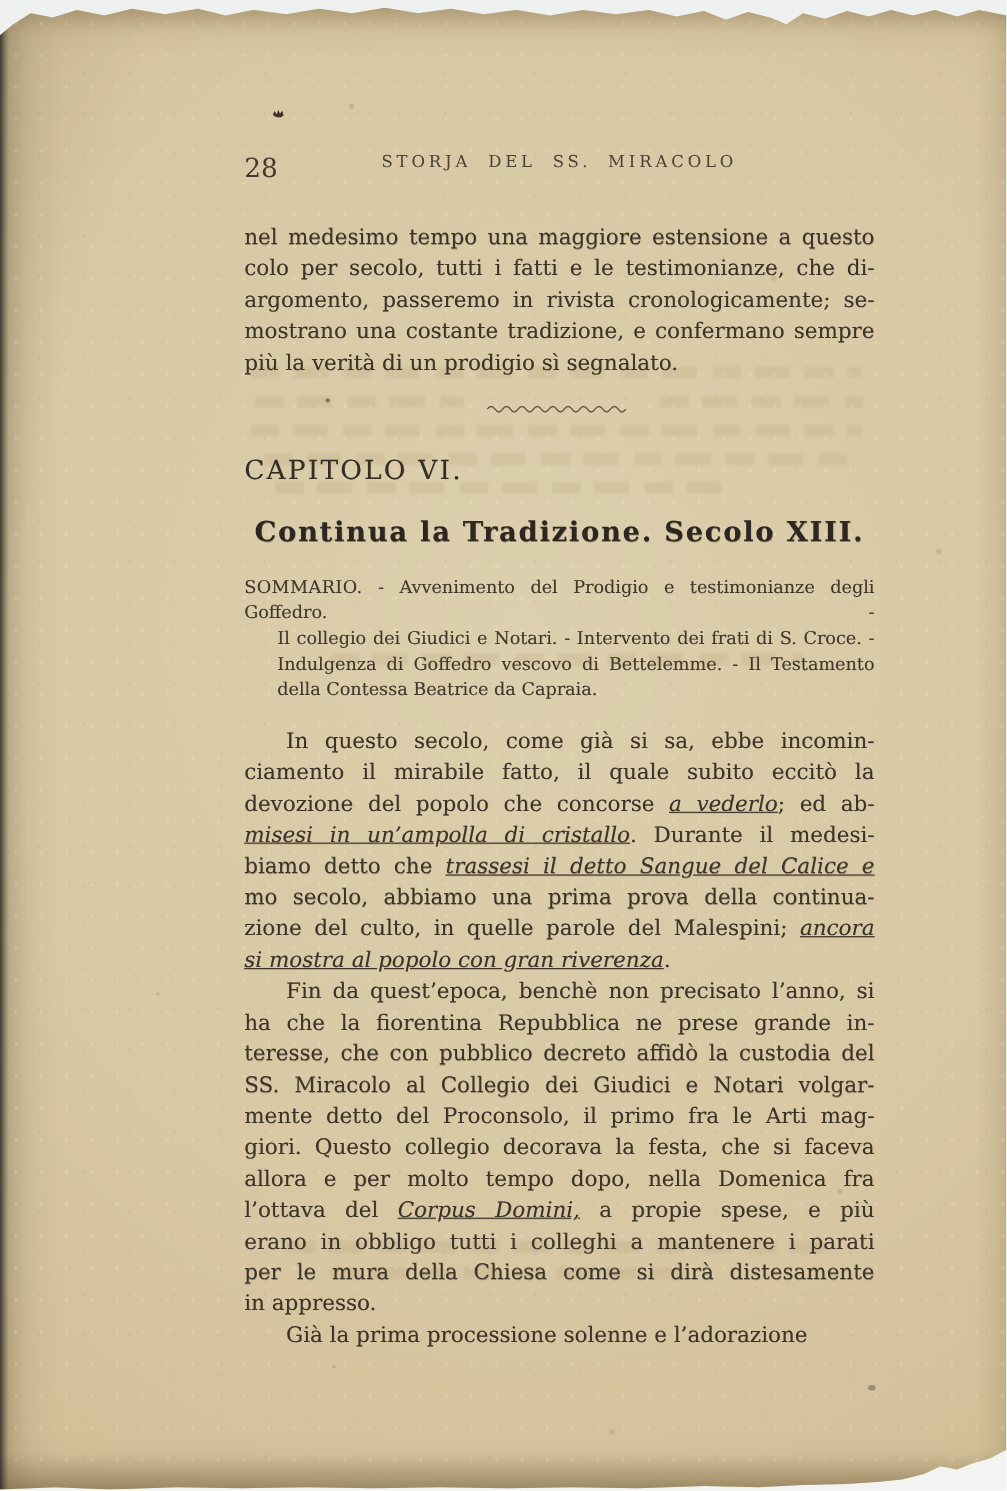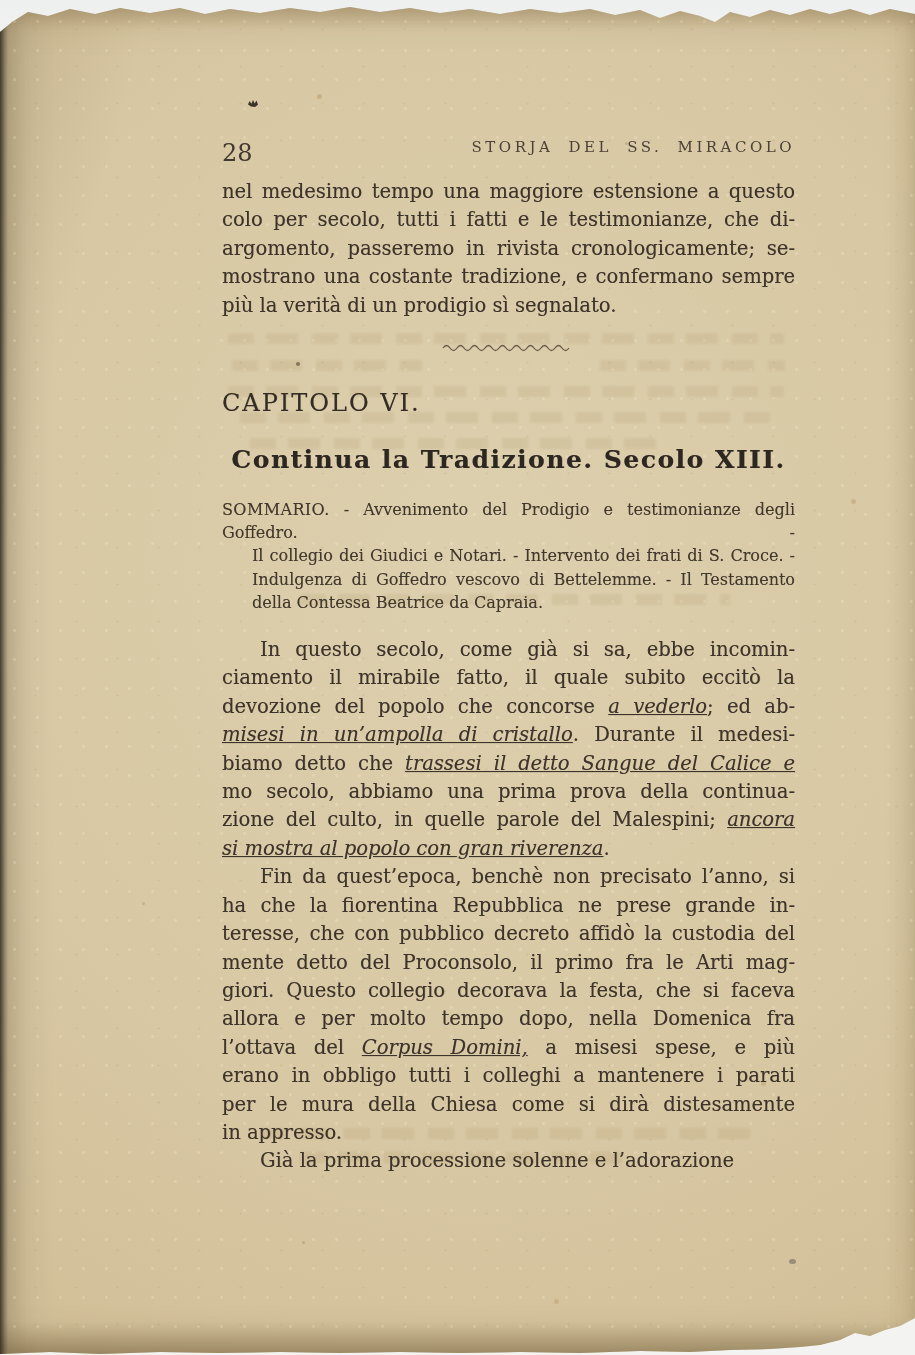--- a/index.html
+++ b/index.html
@@ -40,23 +40,23 @@
     position:absolute;left:0;right:0;top:0;height:30px;
     background:linear-gradient(180deg,rgba(120,95,55,.28),rgba(120,95,55,0));
   }
   .bottom-shade{
     position:absolute;left:0;right:0;bottom:0;height:34px;
     background:linear-gradient(0deg,rgba(105,85,50,.30),rgba(105,85,50,0));
   }
   .content{position:absolute;left:222px;top:138px;width:573px;color:#3c332a;}
   .pageheader{position:relative;height:24px;}
   .pagenum{position:absolute;left:0;top:1px;font-size:24px;color:#423930;}
-  .running{display:block;text-align:right;font-size:15px;letter-spacing:3.5px;word-spacing:7px;color:#4b4136;}
+  .running{display:block;text-align:center;font-size:15px;letter-spacing:3.5px;word-spacing:7px;color:#4b4136;}
   .bodytext{font-size:19.5px;line-height:28.4px;text-shadow:.3px .3px .5px rgba(70,55,40,.40);}
-  #pre-paras{margin-top:16px;}
+  #pre-paras{margin-top:40px;}
   #post-paras{margin-top:22px;}
   .tline{text-align:justify;text-align-last:justify;}
   .tline.last{text-align-last:left;}
   .bodytext .tline.ind{text-indent:38px;}
   .it{font-style:italic;text-decoration:underline;}
   .bd{font-weight:normal;letter-spacing:.4px;margin-top:12px;}
   .divider{display:block;margin:22px auto 0;opacity:.88;}
   h2.capitolo{margin:34px 0 0;text-align:left;font-weight:normal;font-size:24px;line-height:30px;letter-spacing:2px;color:#332d26;text-shadow:.3px .3px .5px rgba(70,55,40,.40);}
   h1.chaptitle{margin:26px 0 16px;text-align:center;font-weight:bold;font-size:25px;line-height:32px;letter-spacing:1.5px;color:#2d2721;text-shadow:.4px .4px .6px rgba(60,48,36,.45);}
   .sommario{margin-top:22px;font-size:16px;line-height:23.2px;color:#40372d;text-shadow:.2px .2px .4px rgba(70,55,40,.35);}
@@ -135,24 +135,25 @@
           <div class="tline"><span class="it">misesi in un’ampolla di cristallo</span><span>. Durante il medesi-</span></div>
           <div class="tline"><span>biamo detto che </span><span class="it">trassesi il detto Sangue del Calice e</span></div>
           <div class="tline"><span>mo secolo, abbiamo una prima prova della continua-</span></div>
           <div class="tline"><span>zione del culto, in quelle parole del Malespini; </span><span class="it">ancora</span></div>
           <div class="tline last"><span class="it">si mostra al popolo con gran riverenza</span><span>.</span></div>
         </div>
         <div>
           <div class="tline ind"><span>Fin da quest’epoca, benchè non precisato l’anno, si</span></div>
           <div class="tline"><span>ha che la fiorentina Repubblica ne prese grande in-</span></div>
           <div class="tline"><span>teresse, che con pubblico decreto affidò la custodia del</span></div>
+          <div class="tline"><span>SS. Miracolo al Collegio dei Giudici e Notari volgar-</span></div>
           <div class="tline"><span>mente detto del Proconsolo, il primo fra le Arti mag-</span></div>
           <div class="tline"><span>giori. Questo collegio decorava la festa, che si faceva</span></div>
           <div class="tline"><span>allora e per molto tempo dopo, nella Domenica fra</span></div>
-          <div class="tline"><span>l’ottava del </span><span class="it">Corpus Domini,</span><span> a misesi spese, e più</span></div>
+          <div class="tline"><span>l’ottava del </span><span class="it">Corpus Domini,</span><span> a propie spese, e più</span></div>
           <div class="tline"><span>erano in obbligo tutti i colleghi a mantenere i parati</span></div>
           <div class="tline"><span>per le mura della Chiesa come si dirà distesamente</span></div>
           <div class="tline last"><span>in appresso.</span></div>
         </div>
         <div>
           <div class="tline last ind"><span>Già la prima processione solenne e l’adorazione</span></div>
         </div>
       </div>
   </div>
 </div>

